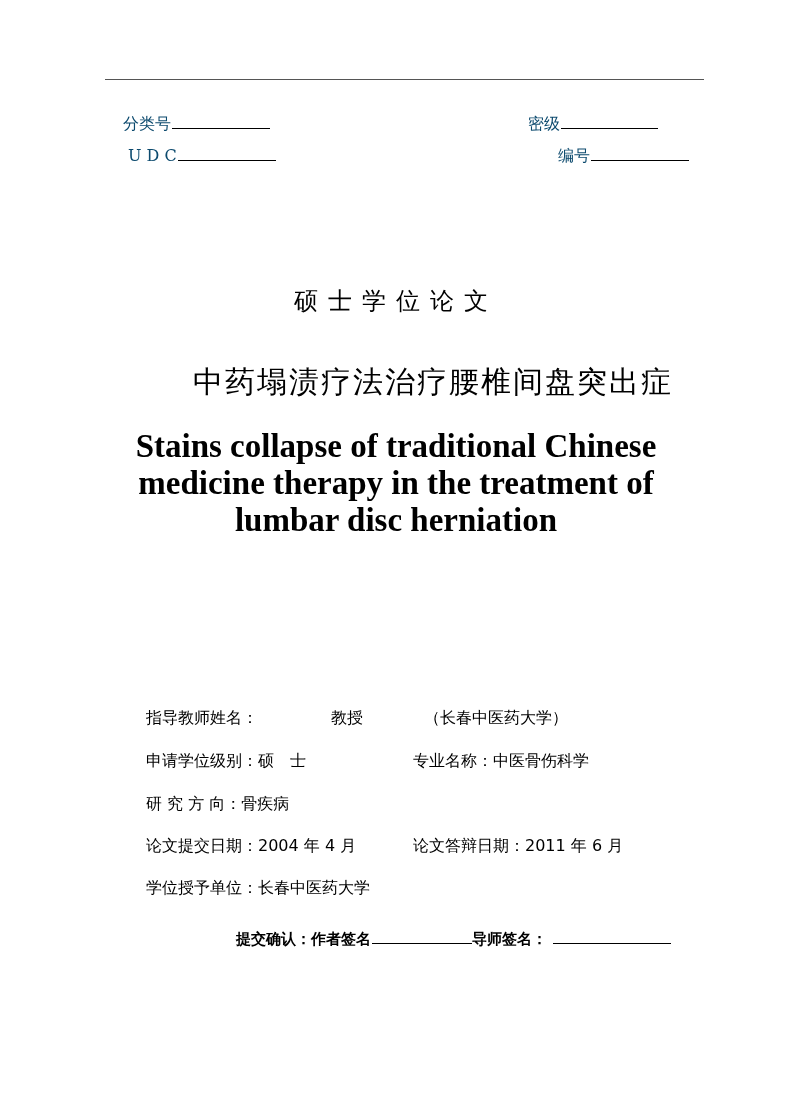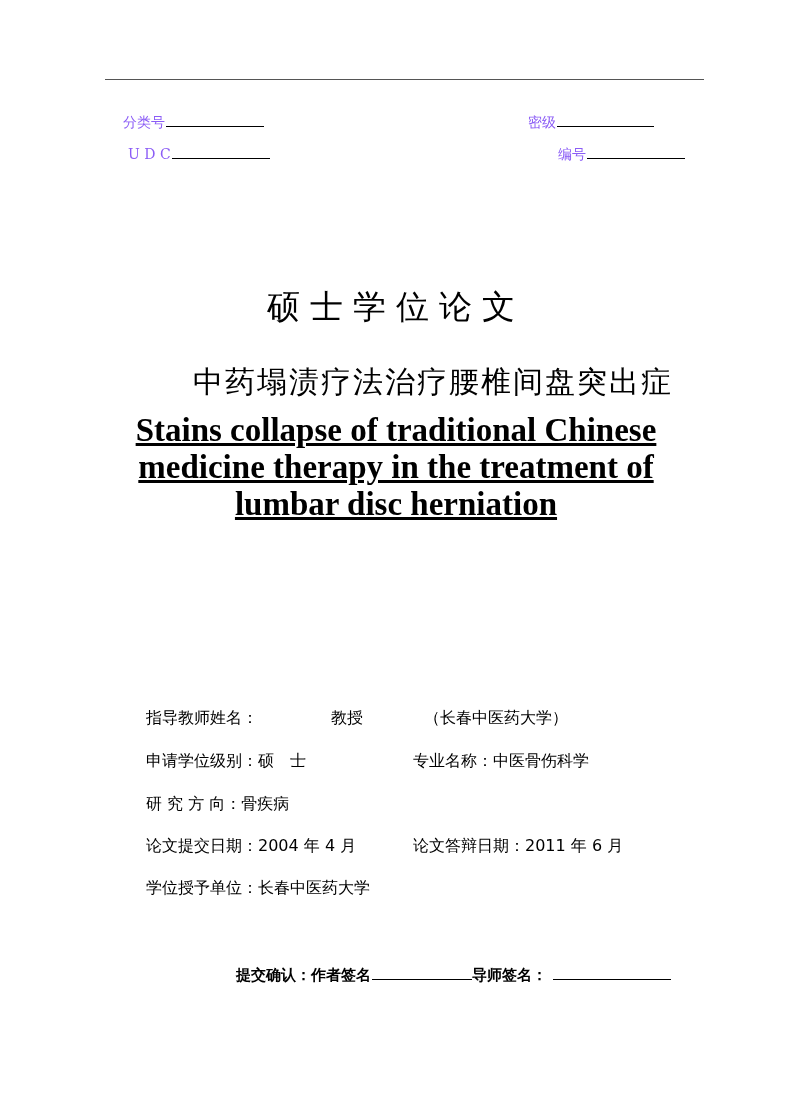--- a/index.html
+++ b/index.html
@@ -1,21 +1,21 @@
 <!DOCTYPE html>
 <html><head>
   <meta charset="utf-8">
   <style>
     html, body { margin: 0; padding: 0; background: #ffffff; }
     body { width: 792px; height: 1120px; position: relative; overflow: hidden; color: #000; font-family: "DejaVu Sans", sans-serif; }
     .abs { position: absolute; white-space: nowrap; }
     .rule { position: absolute; left: 105px; top: 79px; width: 599px; height: 0; border-top: 1.5px solid #555; }
-    .meta { font-size: 14px; color: #8b5cf6; font-family: "DejaVu Serif", serif; }
+    .meta { font-size: 16px; color: #0c4a6e; font-family: "DejaVu Serif", serif; }
     .blank { display: inline-block; border-bottom: 1px solid #000; height: 12px; vertical-align: baseline; margin-left: 1px; }
-    .degree { left: 0; width: 792px; text-align: center; top: 285px; font-size: 33px; letter-spacing: 10px; }
+    .degree { left: 0; width: 792px; text-align: center; top: 285px; font-size: 24px; letter-spacing: 10px; }
     .cn-title { left: 0; width: 792px; text-align: center; top: 362px; font-size: 30px; font-family: "DejaVu Serif", serif; letter-spacing: 2px; padding-left: 37px; }
     .en-title { left: 0; width: 792px; text-align: center; top: 412px; font-family: "Liberation Serif", serif; font-weight: bold; font-size: 33px; line-height: 37px; white-space: normal; }
     .info { font-size: 16px; left: 146px; margin-top: 46px; }
     .sign { font-size: 15px; font-weight: bold; top: 929px; }
   </style>
 </head>
 <body>
 
 <div class="rule"></div>
 
@@ -28,21 +28,21 @@
 <div class="abs meta" style="left:520px; top:114px;margin-left:8px;">
   <span>密级</span><span class="blank" style="width:97px;"></span>
 </div>
 <div class="abs meta" style="left:526px; top:146px;margin-left:32px;">
   <span>编号</span><span class="blank" style="width:98px;"></span>
 </div>
 
 <div class="abs degree">硕士学位论文</div>
 <div class="abs cn-title">中药塌渍疗法治疗腰椎间盘突出症</div>
 <div class="abs en-title">
-  <div style="width:530px; margin:0 auto;text-decoration:underline;">Stains collapse of traditional Chinese medicine therapy in the treatment of lumbar disc herniation</div>
+  <div style="width:530px; margin:16px auto;">Stains collapse of traditional Chinese medicine therapy in the treatment of lumbar disc herniation</div>
 </div>
 
 <div class="abs info" style="top:662px;">
   <span>指导教师姓名：</span>
 </div>
 <div class="abs info" style="left:331px; top:662px;">教授</div>
 <div class="abs info" style="left:424px; top:662px;">（长春中医药大学）</div>
 
 <div class="abs info" style="top:705px;">
   <span>申请学位级别：</span><span>硕　士</span>
@@ -59,15 +59,15 @@
   <span>论文提交日期：</span><span>2004 年 4 月</span>
 </div>
 <div class="abs info" style="left:413px; top:790px;">
   <span>论文答辩日期：</span><span>2011 年 6 月</span>
 </div>
 
 <div class="abs info" style="top:832px;">
   <span>学位授予单位：</span><span>长春中医药大学</span>
 </div>
 
-<div class="abs sign" style="left:236px;margin-top:36px;">
+<div class="abs sign" style="left:236px;">
   <span>提交确认：作者签名</span><span class="blank" style="width:100px; height:14px;"></span><span>导师签名：</span><span class="blank" style="width:118px; height:14px; margin-left:6px;"></span>
 </div>
 
 </body></html>

